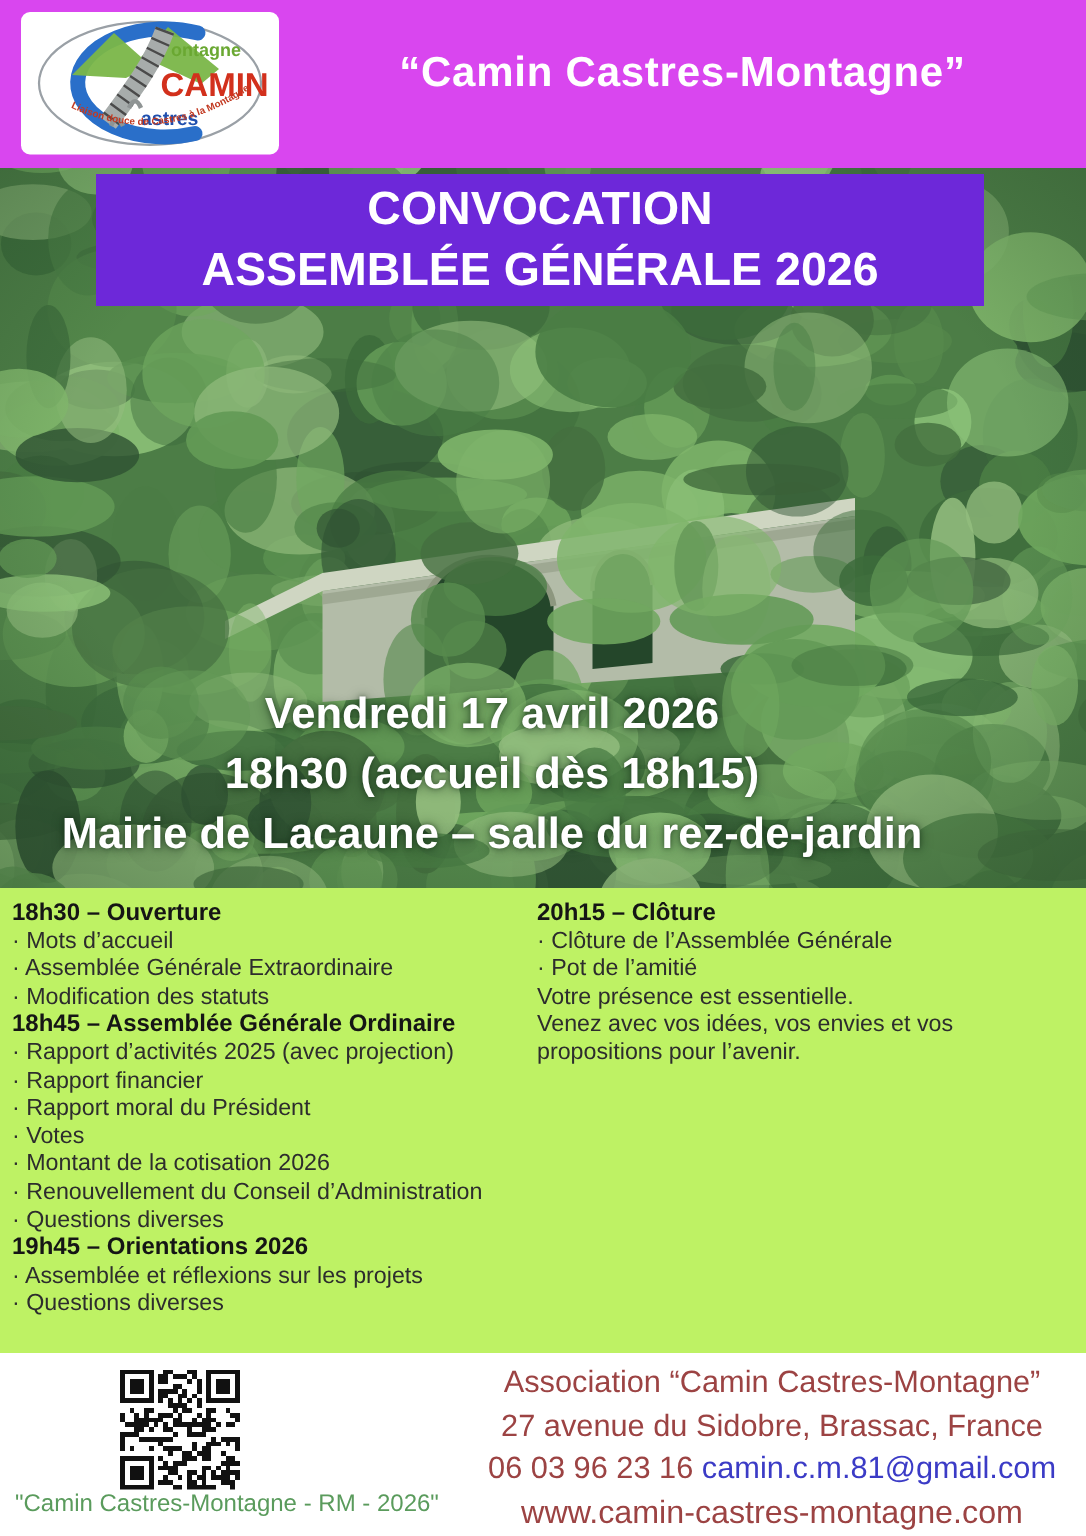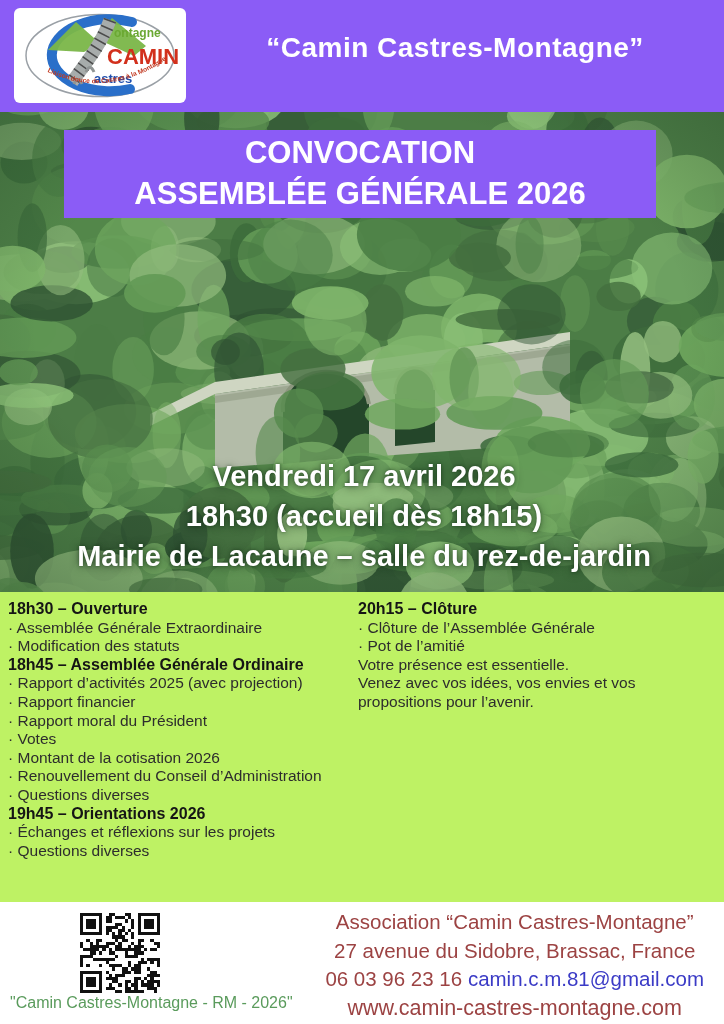--- a/index.html
+++ b/index.html
@@ -1,41 +1,41 @@
 <!DOCTYPE html>
 <html><head>
 <meta charset="utf-8">
 <style>
   html,body{margin:0;padding:0;background:#ffffff;}
   .poster{position:relative;width:724px;height:1024px;overflow:hidden;background:#ffffff;
           font-family:"Liberation Sans",sans-serif;}
 
   
-  .header{position:absolute;left:0;top:0;width:724px;height:112px;background:#8b5cf6;}
+  .header{position:absolute;left:0;top:0;width:724px;height:112px;background:#d946ef;}
   .logo-box{position:absolute;left:14px;top:8px;width:172px;height:95px;background:#ffffff;
             border-radius:6px;overflow:hidden;}
   .header-title{position:absolute;left:192px;top:0;width:526px;height:96px;display:flex;
                 align-items:center;justify-content:center;color:#ffffff;font-weight:bold;
                 font-size:28px;letter-spacing:.5px;white-space:nowrap;}
 
   
   .photo{position:absolute;left:0;top:112px;width:724px;height:480px;background:#4a7a45;}
   .photo svg{display:block;}
 
   
-  .banner{position:absolute;left:64px;top:130px;width:592px;height:88px;background:#8b5cf6;
+  .banner{position:absolute;left:64px;top:116px;width:592px;height:88px;background:#6d28d9;
           display:flex;flex-direction:column;align-items:center;justify-content:center;
           color:#ffffff;font-weight:bold;text-align:center;}
   .banner .l1{font-size:31px;line-height:40px;}
   .banner .l2{font-size:31px;line-height:42px;}
 
   
   .event{position:absolute;left:0;top:456px;width:656px;text-align:center;color:#ffffff;
          font-weight:bold;font-size:29px;line-height:40px;
-         text-shadow:0 1px 8px rgba(15,40,18,.65),0 0 3px rgba(15,40,18,.5);margin-left:36px;}
+         text-shadow:0 1px 8px rgba(15,40,18,.65),0 0 3px rgba(15,40,18,.5);}
 
   
   .agenda{position:absolute;left:0;top:592px;width:724px;height:310px;background:#bef264;}
   .col{position:absolute;top:8px;font-size:15.5px;line-height:18.6px;color:#2d2d2d;}
   .col-left{left:8px;width:346px;}
   .col-right{left:358px;width:360px;}
   .ag-h{font-weight:bold;color:#151515;font-size:16px;}
 
   
   .footer{position:absolute;left:0;top:902px;width:724px;height:122px;background:#ffffff;}
@@ -440,32 +440,33 @@
 
   <div class="event">
     <div>Vendredi 17 avril 2026</div>
     <div>18h30 (accueil dès 18h15)</div>
     <div>Mairie de Lacaune – salle du rez-de-jardin</div>
   </div>
 
   <div class="agenda">
     <div class="col col-left">
       <div class="ag-h">18h30 – Ouverture</div>
+      <div>· Mots d’accueil</div>
       <div>· Assemblée Générale Extraordinaire</div>
       <div>· Modification des statuts</div>
       <div class="ag-h">18h45 – Assemblée Générale Ordinaire</div>
       <div>· Rapport d’activités 2025 (avec projection)</div>
       <div>· Rapport financier</div>
       <div>· Rapport moral du Président</div>
       <div>· Votes</div>
       <div>· Montant de la cotisation 2026</div>
       <div>· Renouvellement du Conseil d’Administration</div>
       <div>· Questions diverses</div>
       <div class="ag-h">19h45 – Orientations 2026</div>
-      <div>· Échanges et réflexions sur les projets</div>
+      <div>· Assemblée et réflexions sur les projets</div>
       <div>· Questions diverses</div>
     </div>
     <div class="col col-right">
       <div class="ag-h">20h15 – Clôture</div>
       <div>· Clôture de l’Assemblée Générale</div>
       <div>· Pot de l’amitié</div>
       <div>Votre présence est essentielle.</div>
       <div>Venez avec vos idées, vos envies et vos</div>
       <div>propositions pour l’avenir.</div>
     </div>

